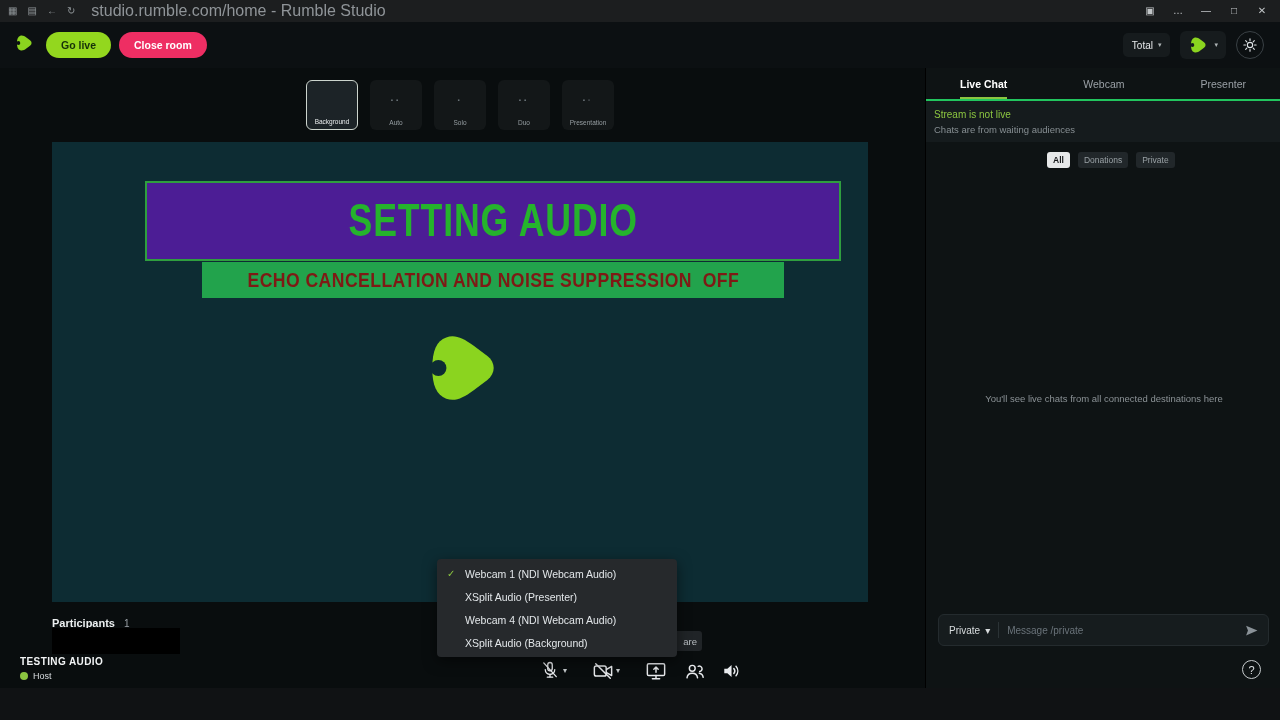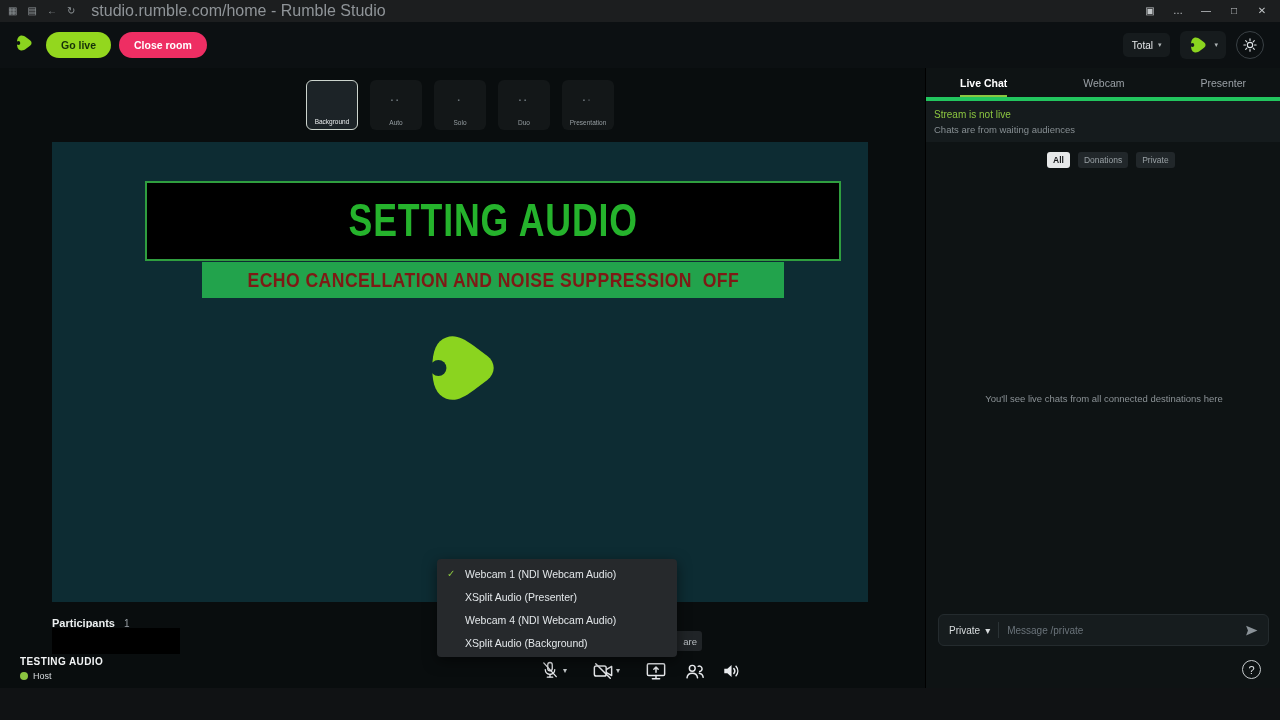--- a/index.html
+++ b/index.html
@@ -41,21 +41,21 @@
          display:flex; flex-direction:column; justify-content:flex-end; align-items:center;
          padding-bottom:4px; cursor:pointer; }
   .lay.active { background:#1c2327; border:1px solid #ccd4cd; }
   .lay-thumb { flex:1; width:100%; display:flex; align-items:center; justify-content:center;
                color:#6e777c; font-size:6px; letter-spacing:3px; }
   .lay-label { font-size:6.5px; color:#969ea2; }
   .lay.active .lay-label { color:#e8ebec; }
 
   .stage { position:absolute; left:52px; top:74px; width:816px; height:460px; background:#0d2c33; }
   .banner-title { position:absolute; left:93px; top:39px; width:696px; height:80px;
-                  background:#000000; border:2px solid #2f9e3f; display:flex;
+                  background:#4c1d95; border:2px solid #2f9e3f; display:flex;
                   align-items:center; justify-content:center;text-align:right; }
   .banner-title span { display:inline-block; transform:scale(.85,1.08); font-size:42px;
                        font-weight:bold; color:#25b32c; letter-spacing:1px; white-space:pre; }
   .banner-sub { position:absolute; left:150px; top:120px; width:582px; height:36px;
                 background:#22a34c; display:flex; align-items:center; justify-content:center; }
   .banner-sub span { display:inline-block; transform:scale(.88,1.05); font-size:20px;
                      font-weight:bold; color:#7e1a15; letter-spacing:.5px; white-space:pre; }
   .stage-logo { position:absolute; left:368px; top:182px; }
 
   .participants-row { position:absolute; left:52px; top:541px; display:flex; gap:9px; align-items:baseline;margin-top:8px; }
@@ -77,21 +77,21 @@
                   background:#202427; border-radius:3px; color:#b9bec2; font-size:9.5px;
                   display:flex; align-items:center; justify-content:flex-end; padding-right:5px; }
 
   .toolbar-ic { position:absolute; background:none; border:none; cursor:pointer; }
   .chev { position:absolute; color:#c6cbcd; font-size:8px; background:none; border:none; }
 
   
   .sidebar { position:absolute; left:925px; top:68px; width:355px; height:620px;
              background:#0e1314; border-left:1px solid #000; }
   .tabs { display:flex; padding-left:34px; gap:76px; height:33px; align-items:stretch;
-          border-bottom:4px solid #22c55e; }
+          border-bottom:2px solid #22c55e; }
   .tab { position:relative; display:flex; align-items:center; cursor:pointer; }
   .tab span { font-size:10.5px; color:#9aa0a6; }
   .tab.active span { color:#ffffff; font-weight:bold; }
   .tab.active::after { content:""; position:absolute; left:0; right:0; bottom:0;
                        height:2px; background:#8bc540; }
   .stream-status { position:absolute; left:0; top:33px; width:355px; height:41px; background:#151b1d; }
   .status-title { position:absolute; left:8px; top:8px; font-size:10px; color:#8bc540; }
   .status-sub { position:absolute; left:8px; top:23px; font-size:9.5px; color:#878f93; }
   .filters { position:absolute; left:121px; top:84px; display:flex; gap:8px; }
   .pill { border:none; border-radius:3px; font-size:8.5px; padding:3px 6px; cursor:pointer;

